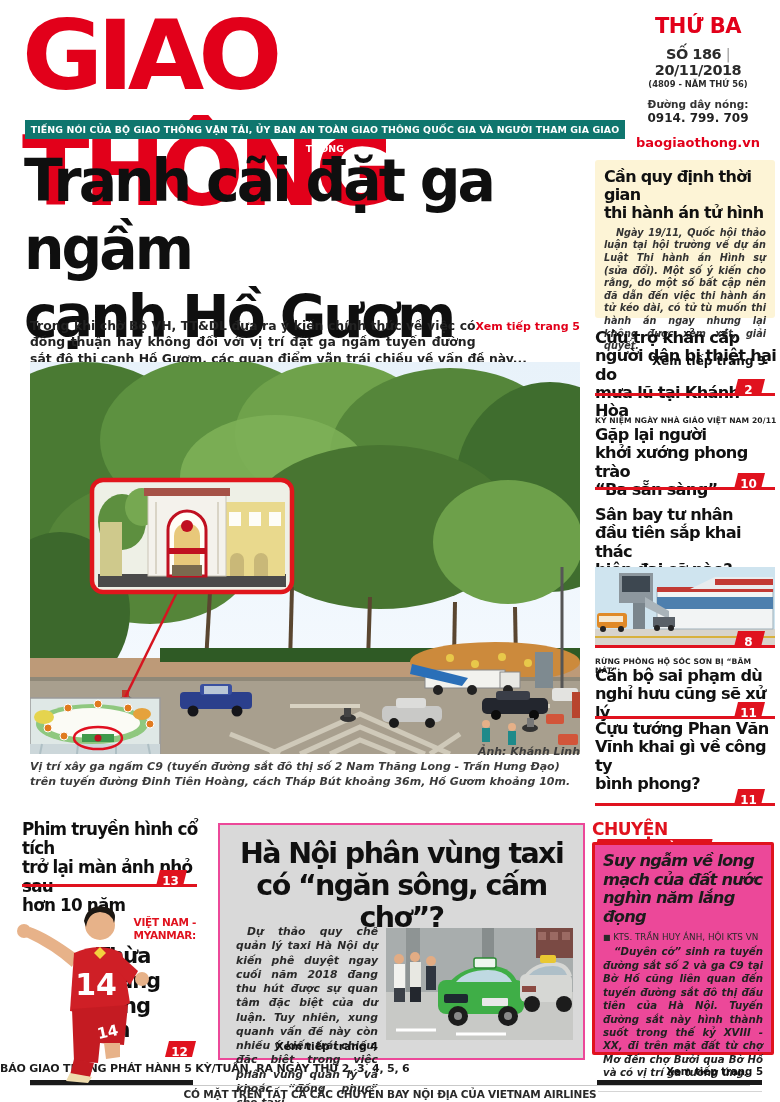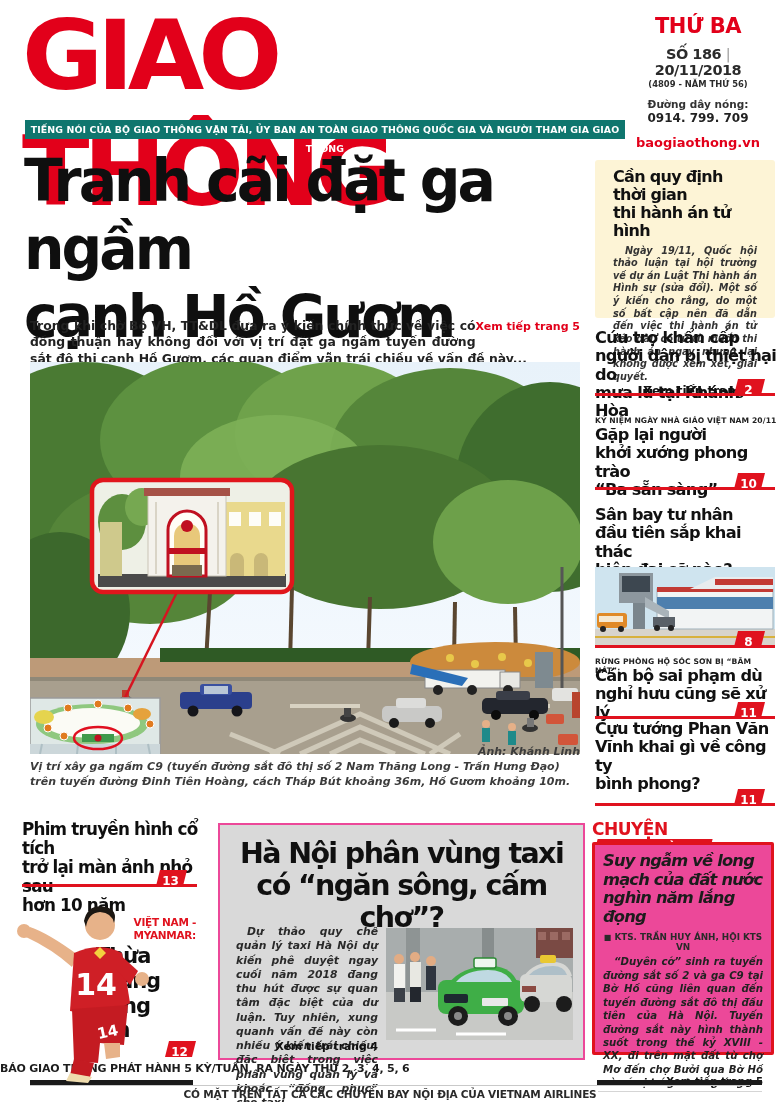--- a/index.html
+++ b/index.html
@@ -37,37 +37,37 @@
   
   .kicker{font-size:7.6px;font-weight:800;color:#222;letter-spacing:.1px;}
   .sbtitle{font-size:16.2px;line-height:1.13;font-weight:900;color:#111;letter-spacing:-.7px;}
   .redline{position:absolute;height:2.5px;background:#e0121e;}
   .badge{position:absolute;width:27px;height:16px;background:#e0121e;transform:skewX(-14deg);
          text-align:center;z-index:3;}
   .badge span{display:inline-block;transform:skewX(14deg);color:#fff;font-size:12px;
               font-weight:900;line-height:16px;}
   
   .cream{left:595px;top:160px;width:180px;height:158px;background:#fdf4d6;border-radius:3px;
-         padding:8px 18px;box-sizing:border-box;}
+         padding:8px 9px;box-sizing:border-box;}
   .cream h3{margin:0;font-size:16px;line-height:1.12;font-weight:900;color:#111;letter-spacing:-.7px;}
   .cream p{margin:5px 0 0;font-size:9.7px;font-style:italic;font-weight:600;color:#333;
            line-height:1.3;text-align:justify;text-indent:12px;}
   .cream .cont{display:block;text-align:right;color:#111;font-size:12px;margin-top:1px;}
 
   
   .cdd-head{left:592px;top:819px;width:184px;}
   .cdd-left{font-size:17px;font-weight:900;color:#e0121e;letter-spacing:-.5px;}
   .cdd-tag{display:inline-block;background:#e0121e;color:#fff;font-size:14.5px;font-weight:900;
            padding:2px 7px 3px;transform:skewX(-14deg);margin-left:3px;}
   .cdd-tag span{display:inline-block;transform:skewX(14deg);}
   .cdd-box{left:592px;top:842px;width:182px;height:213px;border:3.5px solid #e0121e;
            border-radius:2px;box-sizing:border-box;background:#ec4899;padding:7px 8px;}
   .cdd-title{font-size:16.3px;line-height:1.14;font-weight:900;font-style:italic;color:#1c1c1c;
              letter-spacing:-.8px;}
-  .cdd-by{margin-top:6px;font-size:8.8px;font-weight:700;color:#2a2a2a;text-align:center;}
+  .cdd-by{margin-top:6px;font-size:8.8px;font-weight:400;color:#2a2a2a;}
   .cdd-by .sq{color:#2a2a2a;font-size:8px;}
   .cdd-body{margin-top:3px;font-size:10.2px;font-style:italic;font-weight:700;color:#222;
             line-height:1.32;text-align:justify;text-indent:11px;}
   .cdd-cont{text-align:right;font-size:10.2px;font-weight:800;color:#111;margin-top:-14px;}
 
   
   .film-title{left:22px;top:820px;width:176px;font-size:16.8px;line-height:1.13;font-weight:900;
               color:#0f0f0f;letter-spacing:-.8px;}
   .vnmy{left:118px;top:916px;width:78px;text-align:right;color:#e0121e;font-size:10.5px;
         font-weight:800;line-height:1.25;letter-spacing:-.3px;}

